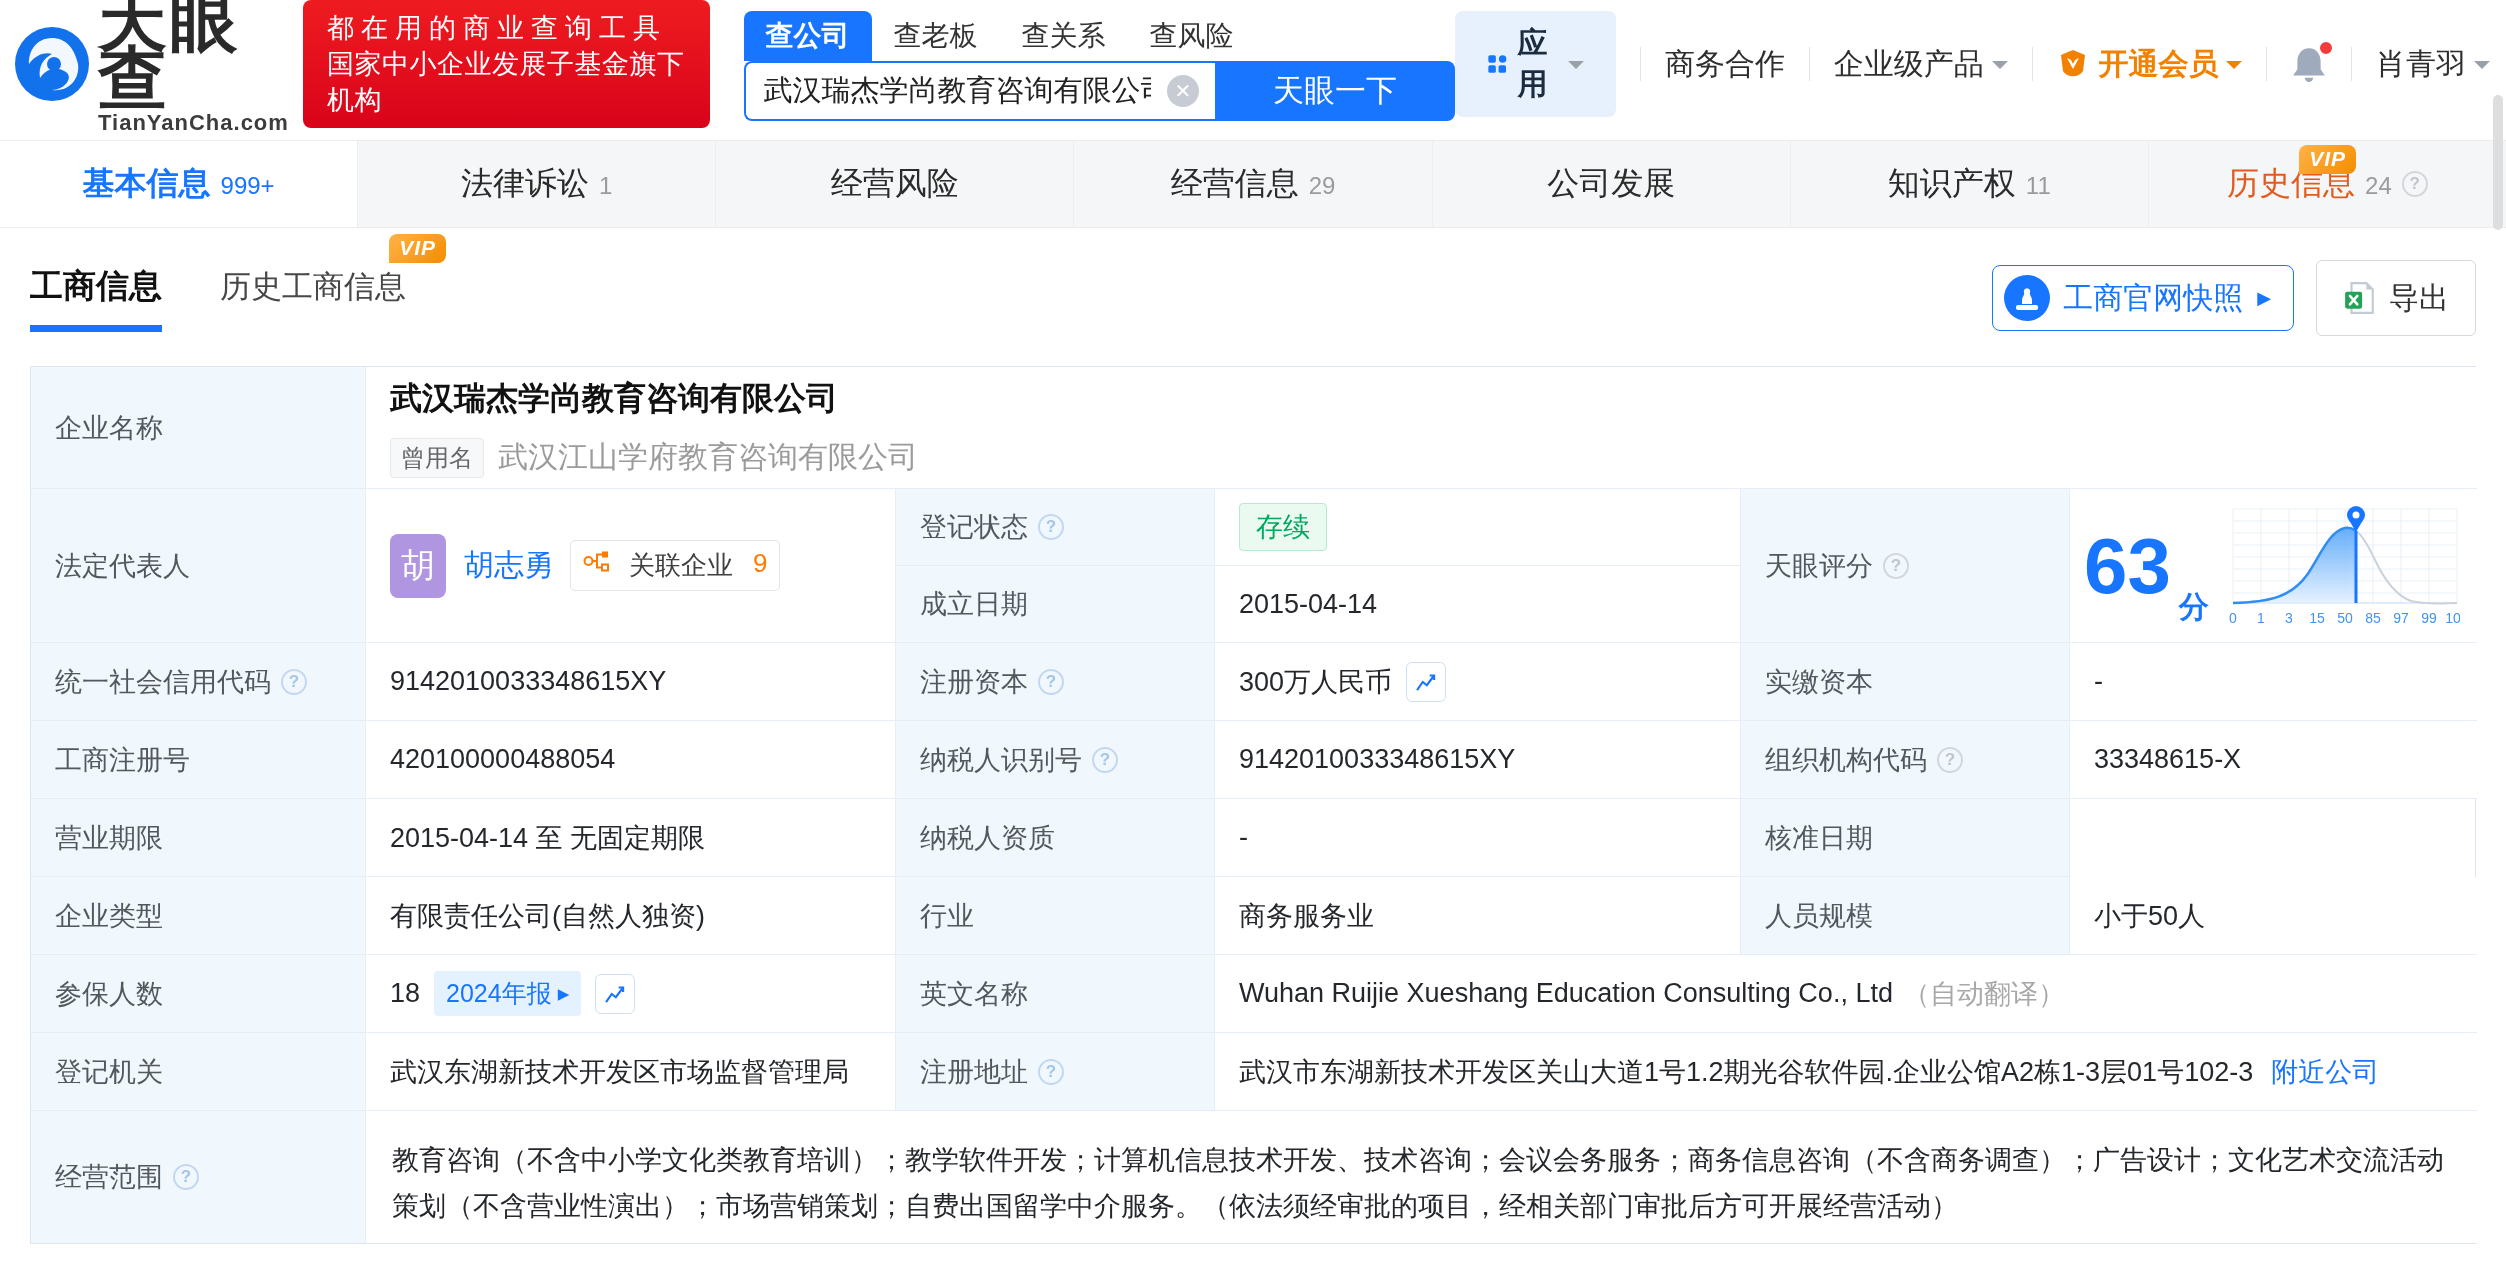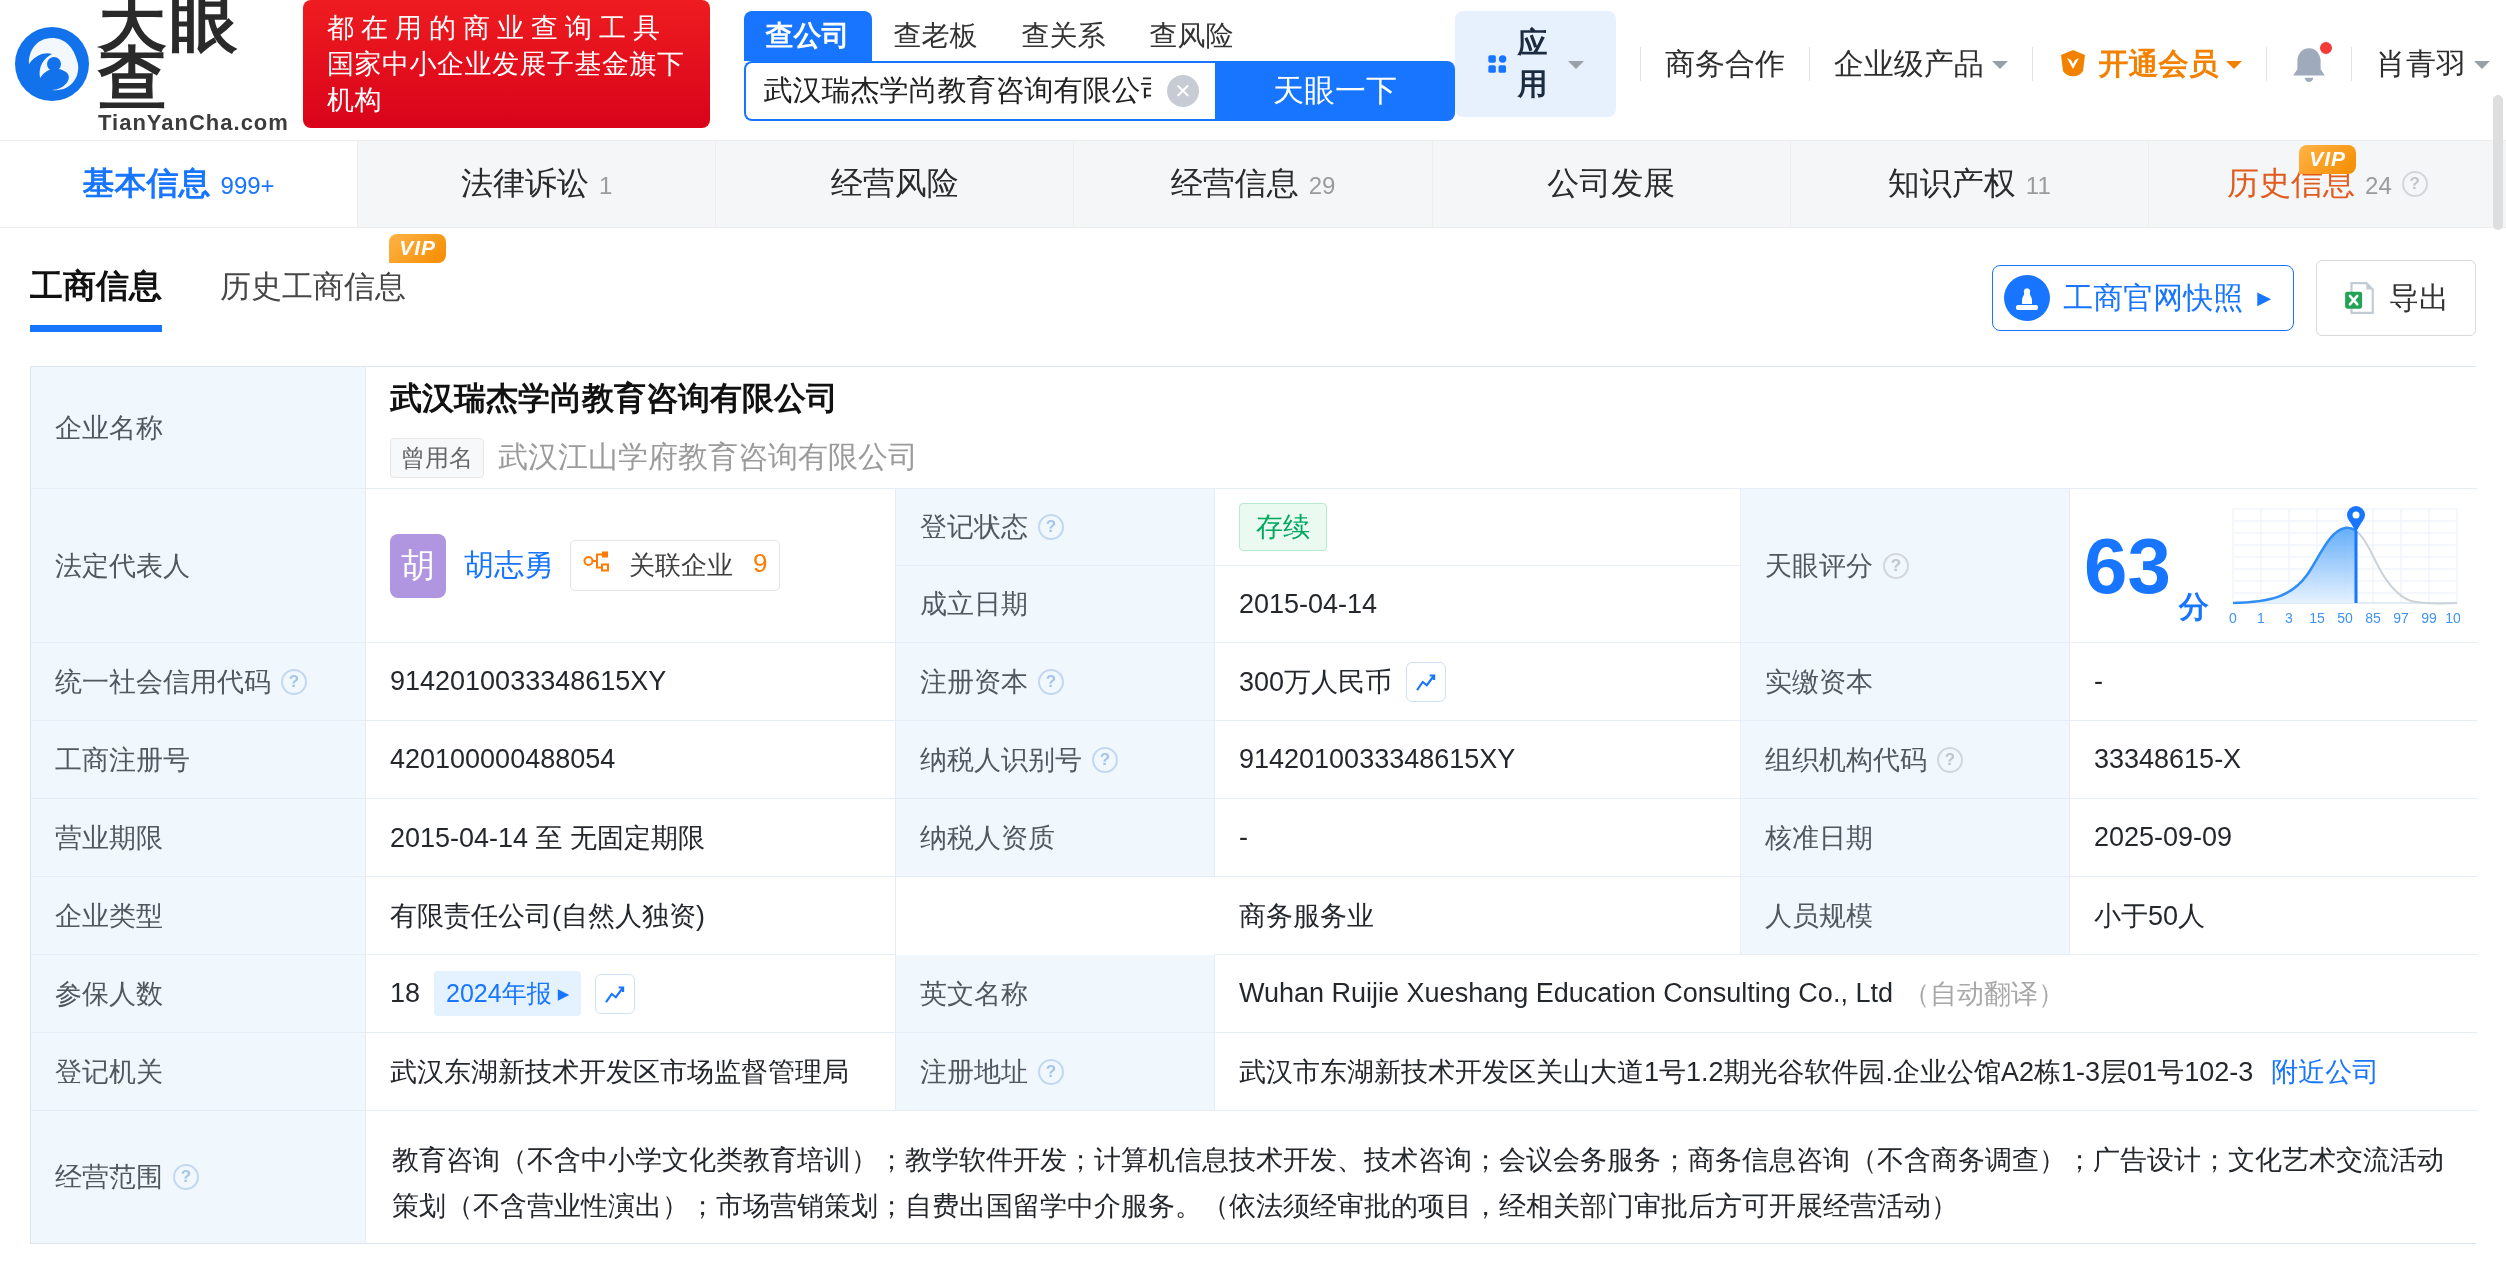--- a/index.html
+++ b/index.html
@@ -363,24 +363,24 @@
     <span>组织机构代码</span>
     <span class="q gray">?</span>
   </div>
   <div class="cell val nbr" style="grid-area:5/6/6/7">33348615-X</div>
 
   <div class="cell lb" style="grid-area:6/1/7/2">营业期限</div>
   <div class="cell val" style="grid-area:6/2/7/3">2015-04-14 至 无固定期限</div>
   <div class="cell lb" style="grid-area:6/3/7/4">纳税人资质</div>
   <div class="cell val" style="grid-area:6/4/7/5">-</div>
   <div class="cell lb" style="grid-area:6/5/7/6">核准日期</div>
-  <div class="cell val nbr" style="grid-area:6/6/7/7">2025-09-09</div>
 
   <div class="cell lb" style="grid-area:7/1/8/2">企业类型</div>
   <div class="cell val" style="grid-area:7/2/8/3">有限责任公司(自然人独资)</div>
+  <div class="cell lb" style="grid-area:7/3/8/4">行业</div>
   <div class="cell val" style="grid-area:7/4/8/5">商务服务业</div>
   <div class="cell lb" style="grid-area:7/5/8/6">人员规模</div>
   <div class="cell val nbr" style="grid-area:7/6/8/7">小于50人</div>
 
   <div class="cell lb" style="grid-area:8/1/9/2">参保人数</div>
   <div class="cell val" style="grid-area:8/2/9/3">
     <span>18</span>
     <span class="report-badge">
       <span>2024年报</span>
       <span class="arr">▶</span>

